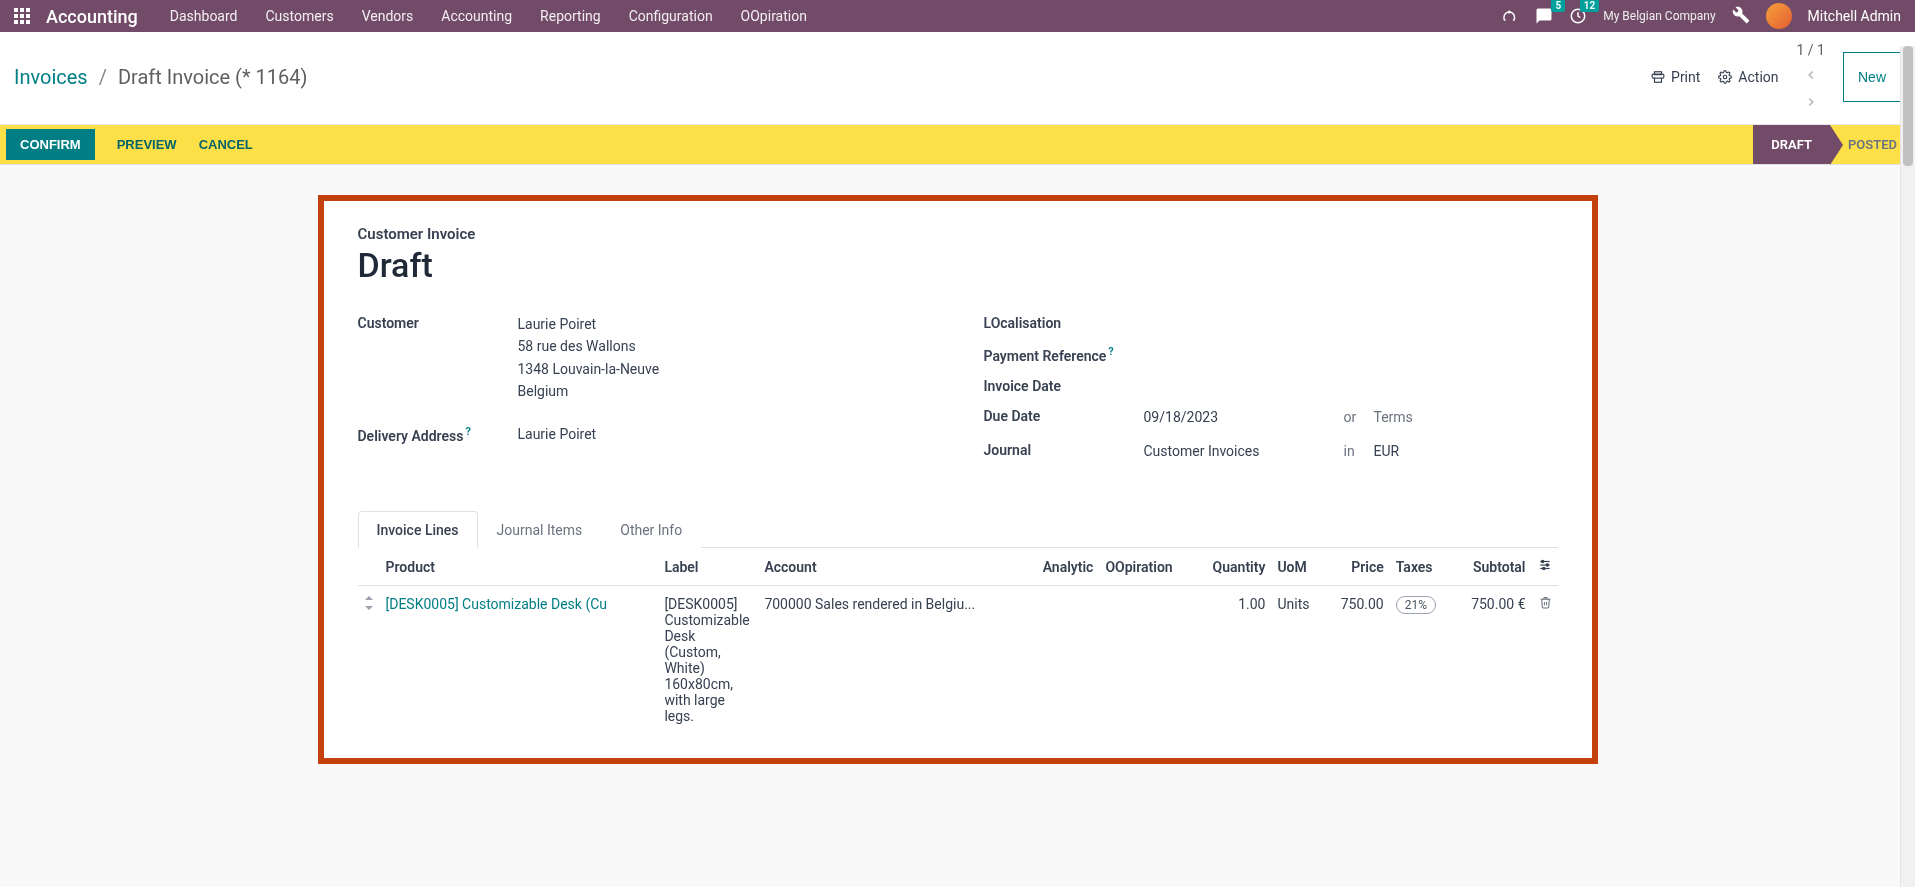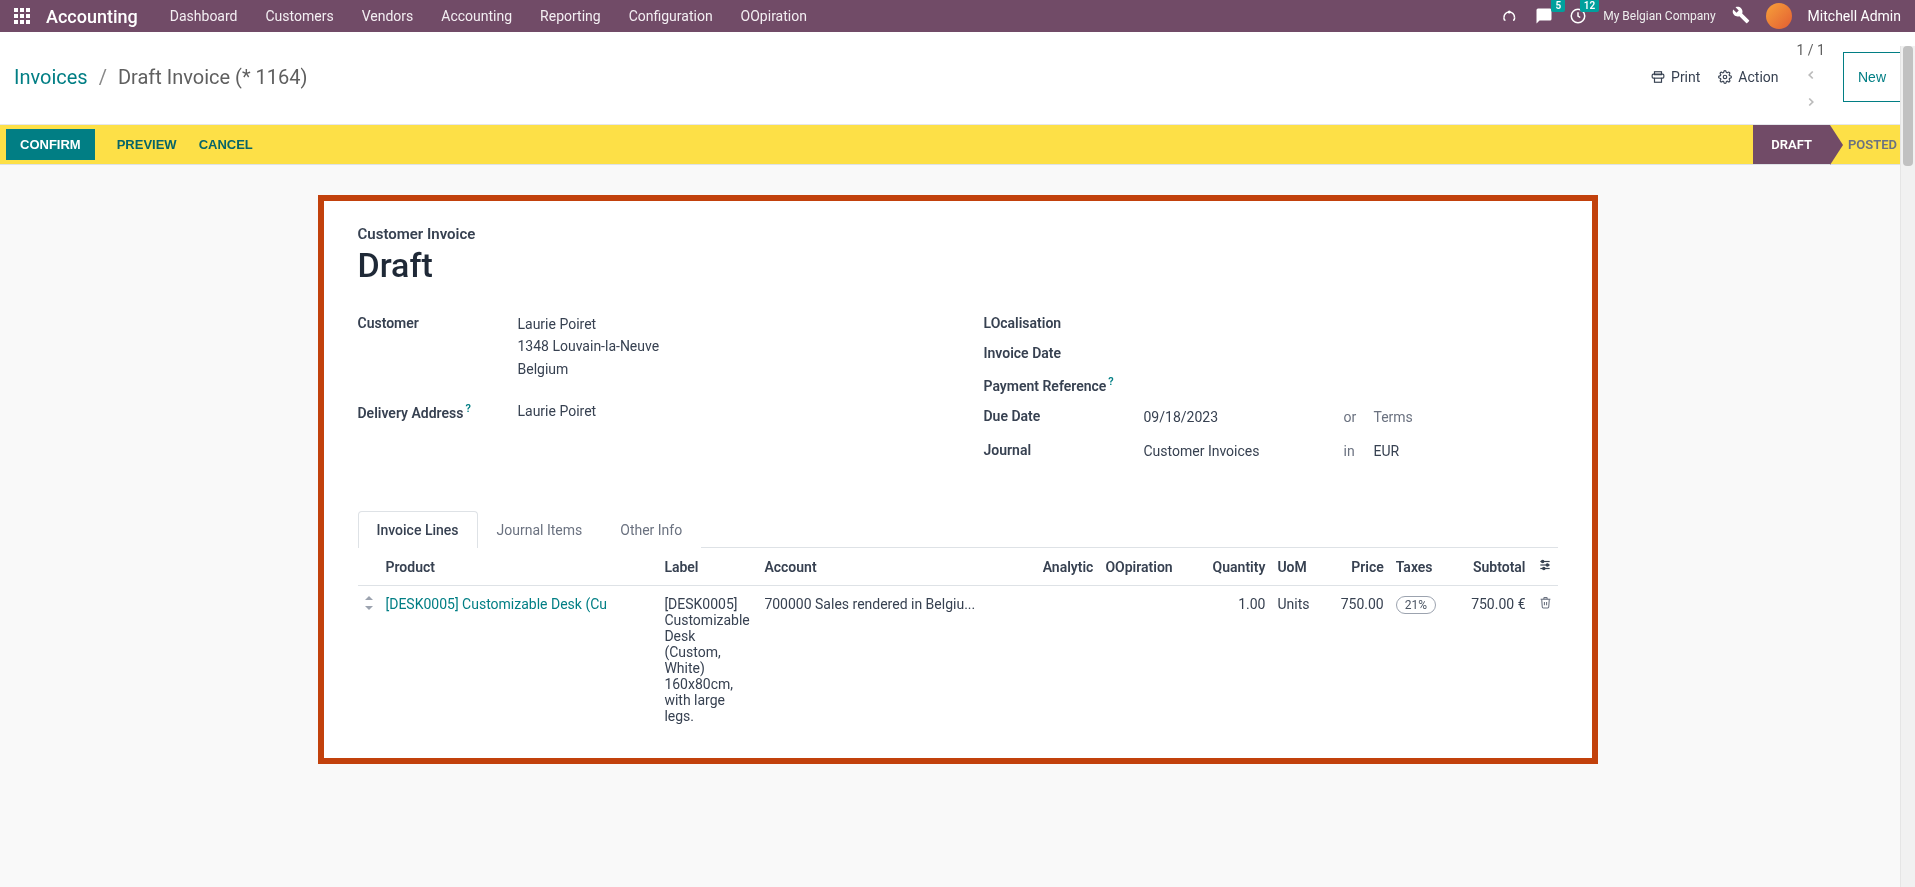--- a/index.html
+++ b/index.html
@@ -194,41 +194,42 @@
     <div class="sheet-subtitle">Customer Invoice</div>
     <div class="sheet-title">Draft</div>
 
     <div class="field-grid">
 
       <div class="col">
         <div class="field-row">
           <div class="field-label">Customer</div>
           <div class="field-value">
             <div>Laurie Poiret</div>
+            <div>58 rue des Wallons</div>
             <div>1348 Louvain-la-Neuve</div>
             <div>Belgium</div>
           </div>
         </div>
         <div class="field-row" style="margin-top:20px">
           <div class="field-label"><span>Delivery Address</span><span class="help">?</span></div>
           <div class="field-value">Laurie Poiret</div>
         </div>
       </div>
 
       <div class="col">
         <div class="field-row">
           <div class="field-label">LOcalisation</div>
           <div class="field-value"></div>
         </div>
         <div class="field-row">
+          <div class="field-label"><span>Payment Reference</span><span class="help">?</span></div>
+          <div class="field-value"></div>
+        </div>
+        <div class="field-row">
           <div class="field-label">Invoice Date</div>
-          <div class="field-value"></div>
-        </div>
-        <div class="field-row">
-          <div class="field-label"><span>Payment Reference</span><span class="help">?</span></div>
           <div class="field-value"></div>
         </div>
         <div class="field-row">
           <div class="field-label">Due Date</div>
           <div class="field-value field-right-row">
             <span class="field-right-value">09/18/2023</span>
             <span class="inline-label">or</span>
             <span style="color:#6b7280">Terms</span>
           </div>
         </div>

